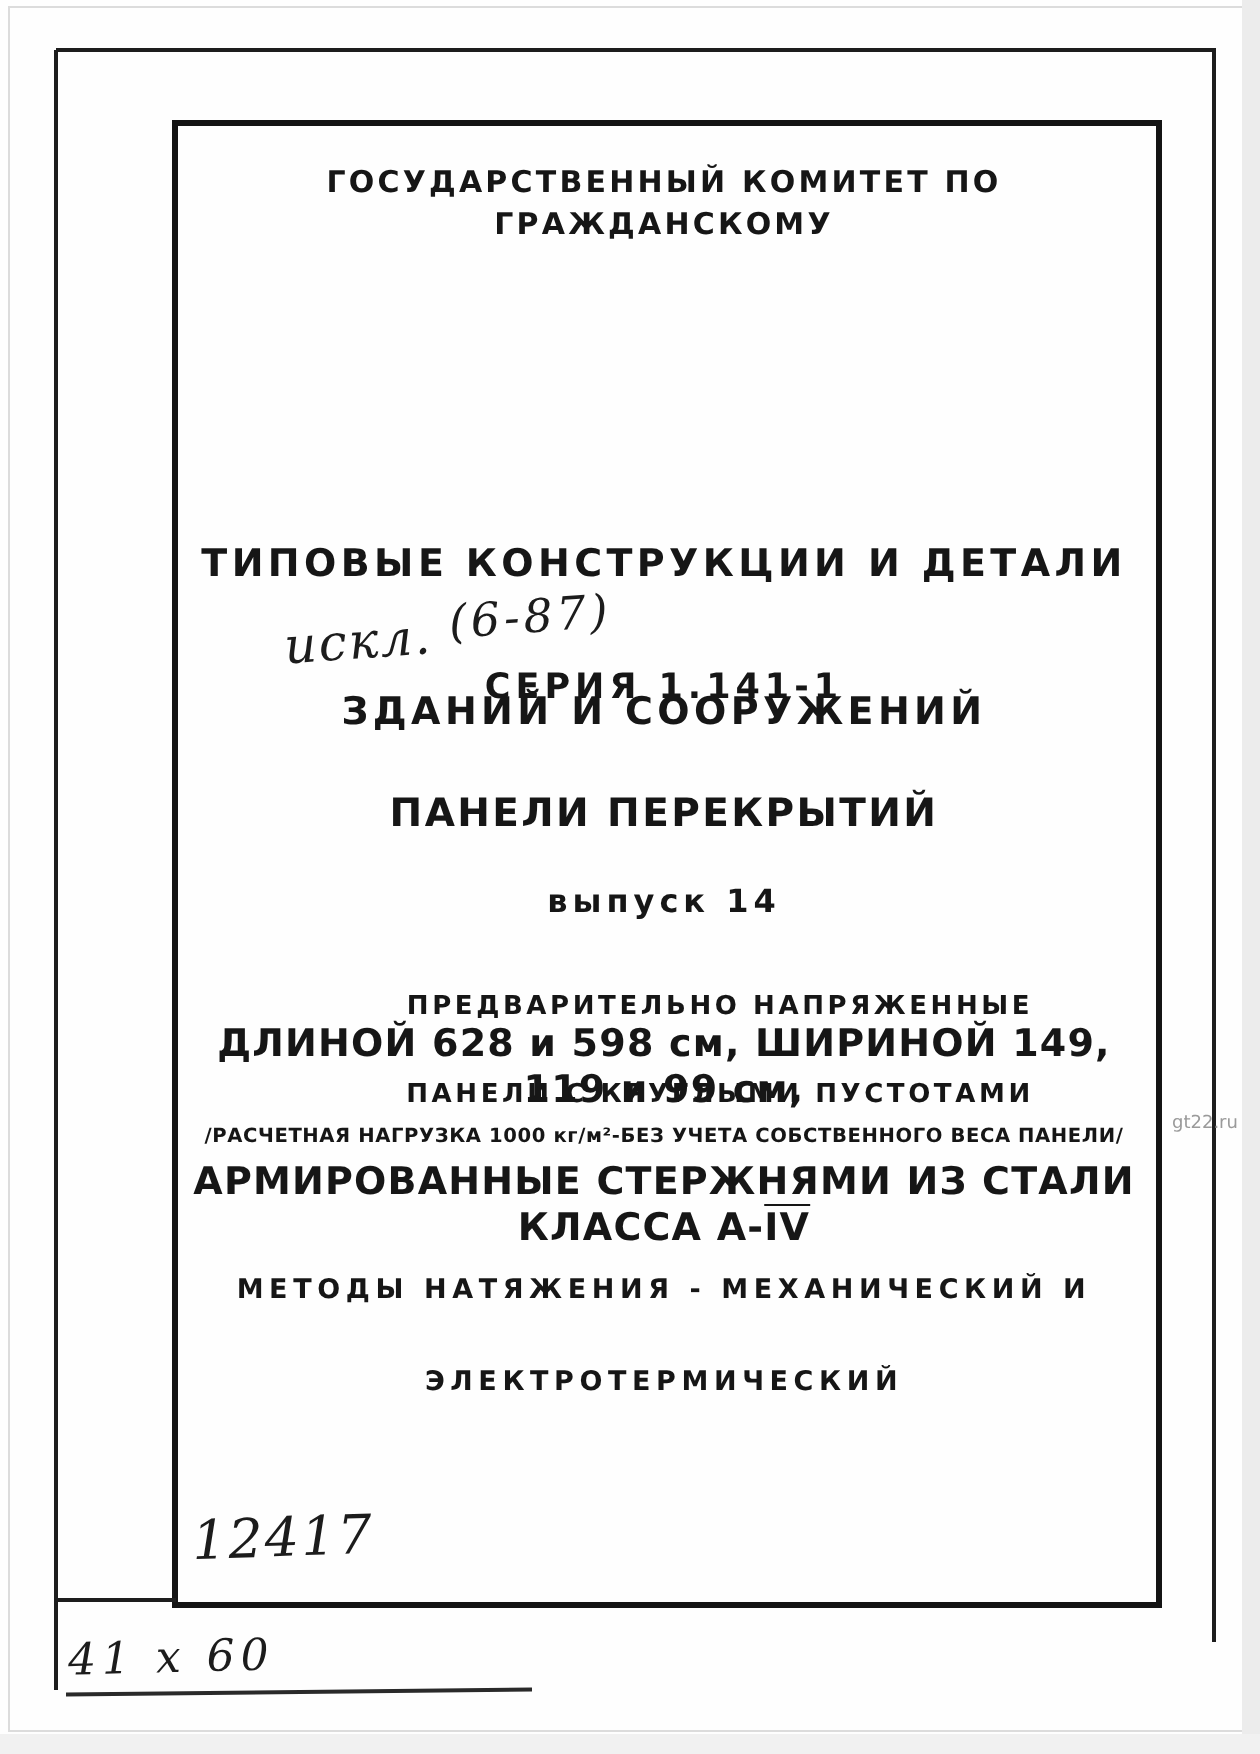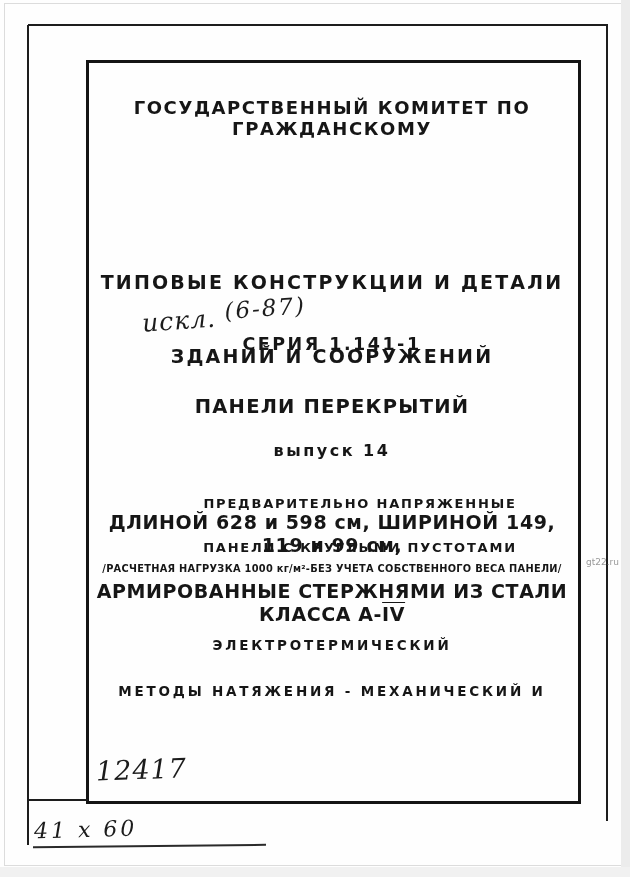--- a/index.html
+++ b/index.html
@@ -20,21 +20,21 @@
   .outer-left{left:27px;top:25px;width:2px;height:820px;}
   .outer-right{left:606px;top:25px;width:2px;height:796px;}
   .inner-frame{position:absolute;left:86px;top:60px;width:489px;height:738px;
     border:3px solid #141414;}
   .bottom-ext{left:28px;top:799px;width:60px;height:2px;}
   .hand-underline{left:33px;top:845px;width:233px;height:2px;background:#2a2a2a;
     transform:rotate(-0.6deg);}
 
   .txt{position:absolute;left:86px;width:492px;text-align:center;font-weight:700;
     white-space:pre-line;}
-  .org{top:76px;font-size:18px;letter-spacing:1.6px;line-height:21px;}
+  .org{top:60px;font-size:15px;letter-spacing:1.6px;line-height:21px;}
   .title{top:227px;font-size:19px;letter-spacing:2.2px;line-height:37px;}
   .series{top:334px;font-size:17.5px;letter-spacing:2.5px;}
   .subject{top:371px;font-size:19.5px;letter-spacing:1.2px;line-height:24px;}
   .issue{top:441px;font-size:16px;letter-spacing:2.5px;}
   .desc12{top:471px;font-size:13px;letter-spacing:1.8px;line-height:22px;margin-left:28px;}
   .desc34{top:488px;font-size:19px;letter-spacing:0.6px;line-height:23px;}
   .loadnote{top:563px;font-size:9.8px;letter-spacing:0.3px;text-align:center;}
   .methods{top:611px;font-size:13.5px;letter-spacing:2.8px;line-height:23px;}
   .ovl{text-decoration:overline;}
 
@@ -87,22 +87,22 @@
   </div>
 
   <div class="txt desc34">
     <div>ДЛИНОЙ 628 и 598 см, ШИРИНОЙ 149, 119 и 99 см,</div>
     <div><span>АРМИРОВАННЫЕ СТЕРЖНЯМИ ИЗ СТАЛИ КЛАССА А-</span><span class="ovl">IV</span></div>
   </div>
 
   <div class="txt loadnote">/РАСЧЕТНАЯ НАГРУЗКА 1000 кг/м²-БЕЗ УЧЕТА СОБСТВЕННОГО ВЕСА ПАНЕЛИ/</div>
 
   <div class="txt methods">
+    <div>МЕТОДЫ НАТЯЖЕНИЯ - МЕХАНИЧЕСКИЙ И</div>
     <div>ЭЛЕКТРОТЕРМИЧЕСКИЙ</div>
-    <div>МЕТОДЫ НАТЯЖЕНИЯ - МЕХАНИЧЕСКИЙ И</div>
   </div>
 
   <div class="hand hand-note"><span>искл.</span> <span class="paren">(6-87)</span></div>
 
   <div class="hand hand-docnum">12417</div>
 
   <div class="hand hand-format">41 х 60</div>
 
   <div class="watermark">gt22.ru</div>
 

